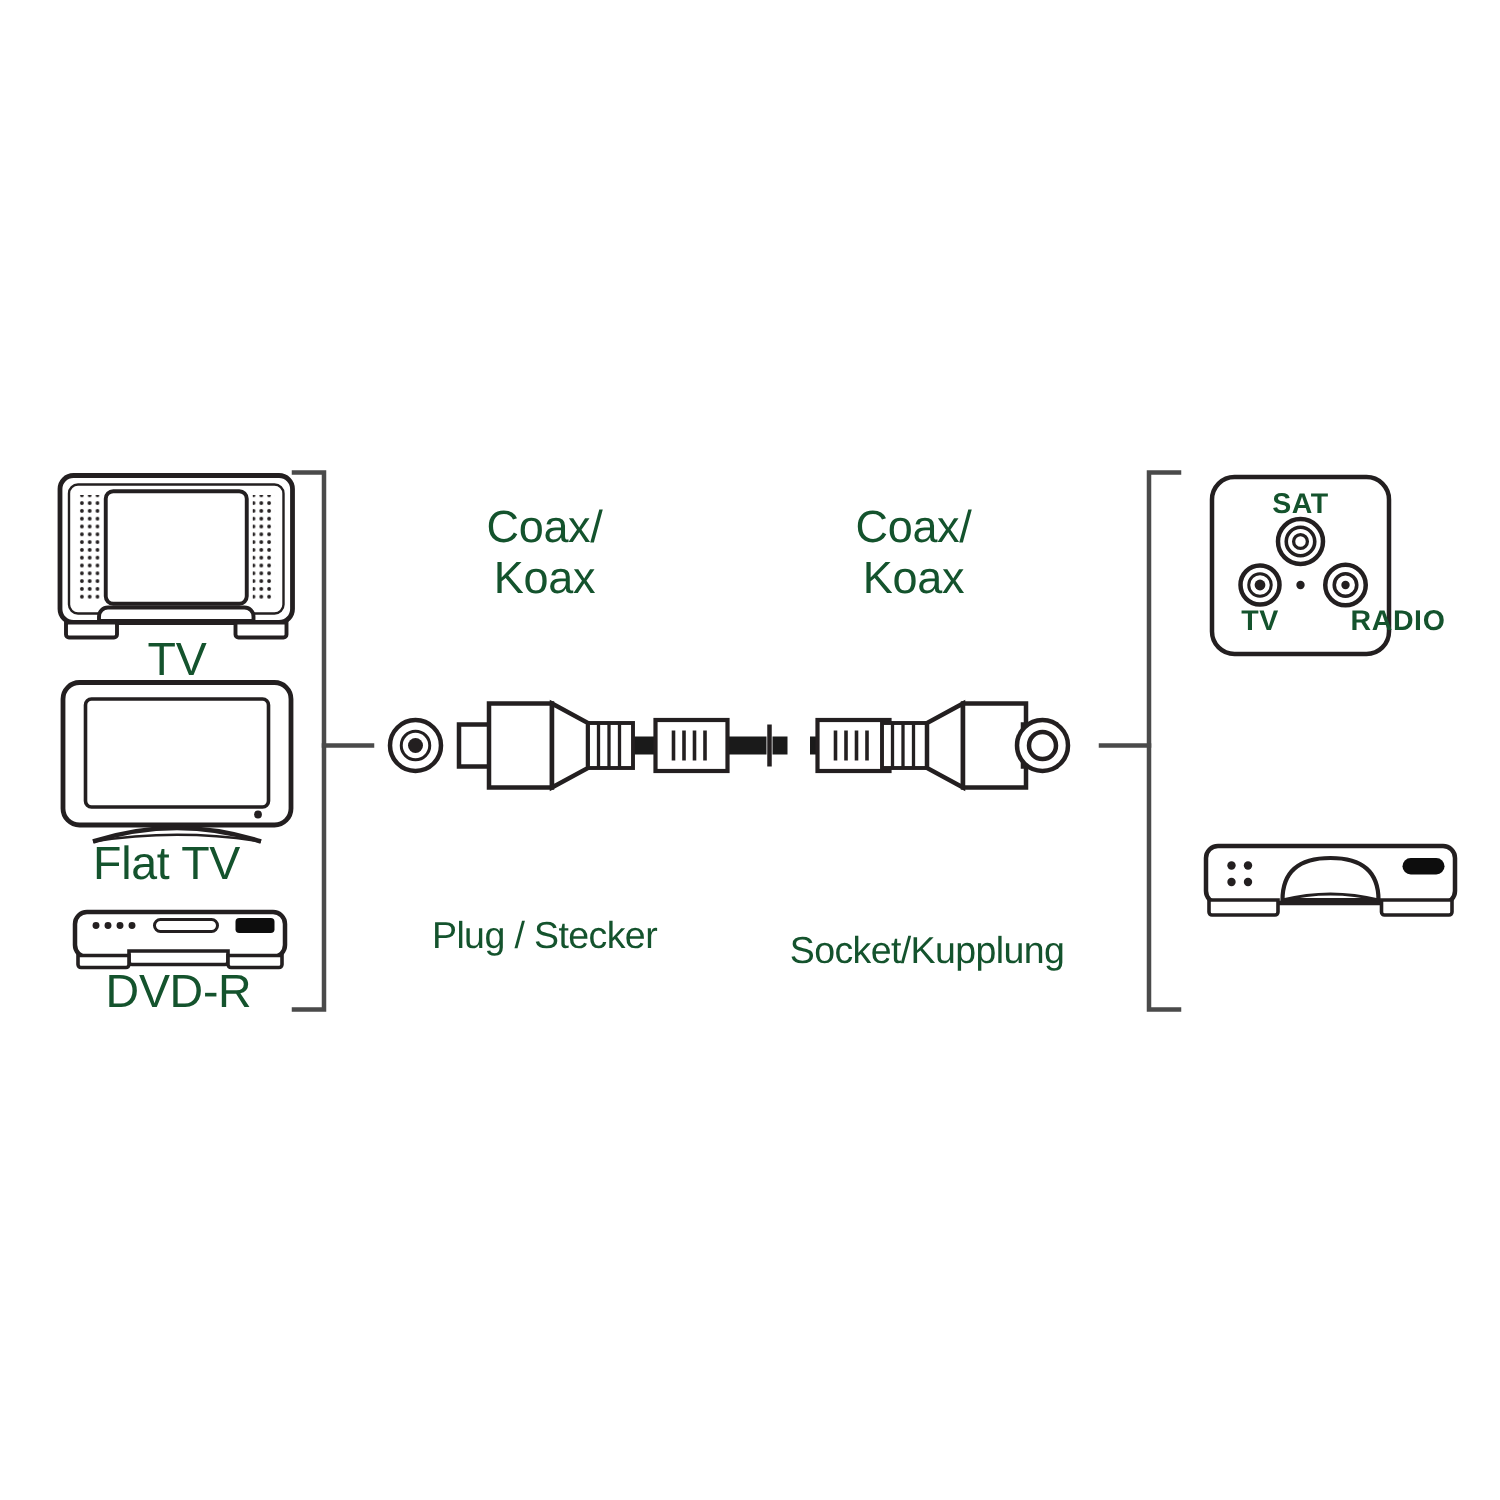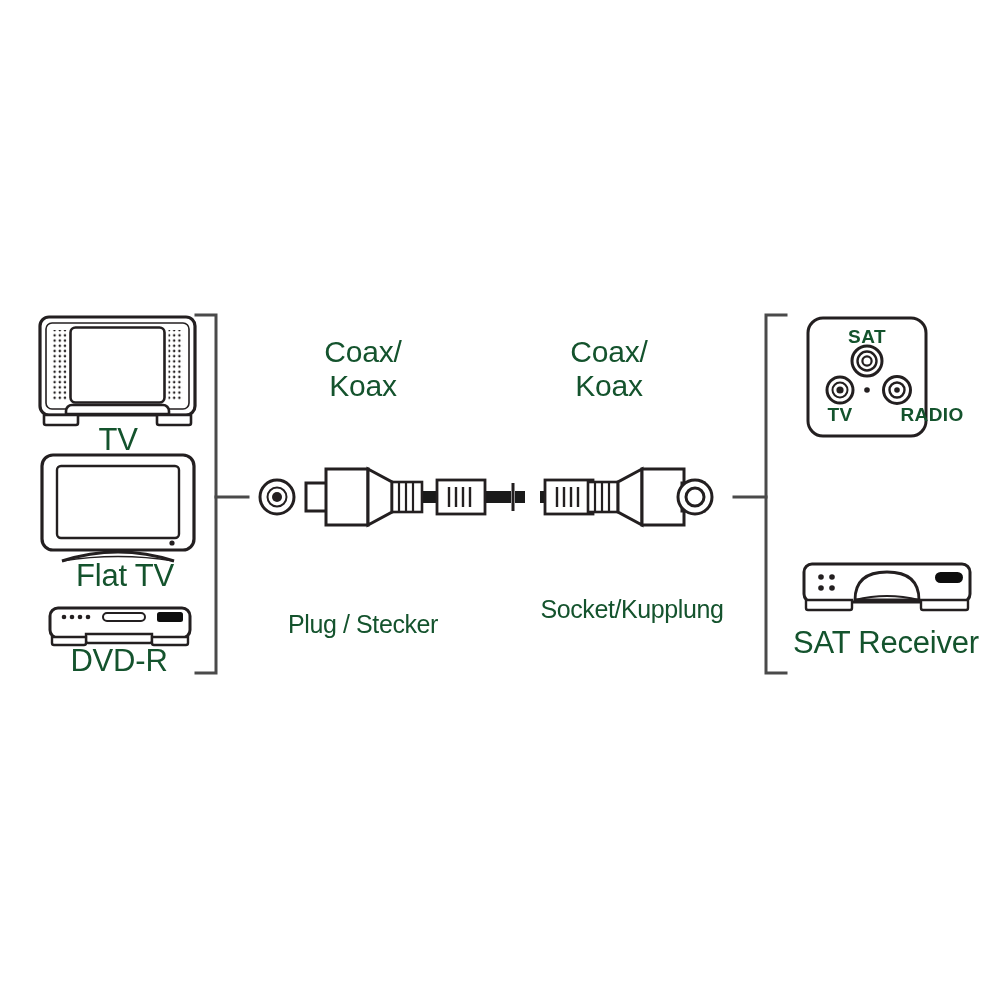--- a/index.html
+++ b/index.html
@@ -226,35 +226,34 @@
     </g>
 
     <g>
       <circle cx="695" cy="497" r="17" fill="#ffffff" stroke="#231f20" stroke-width="3"></circle>
       <circle cx="695" cy="497" r="9" fill="#ffffff" stroke="#231f20" stroke-width="3"></circle>
     </g>
   </svg>
 
   <div class="lbl dev-label lbl-center" style="left:118px; top:423px;">TV</div>
 
-  <div class="lbl dev-label lbl-center" style="left:125px; top:559px;">Flat TV</div>
+  <div class="lbl dev-label lbl-center" style="left:111px; top:559px;">Flat TV</div>
 
   <div class="lbl dev-label lbl-center" style="left:119px; top:644px;text-align:center;">DVD-R</div>
 
   <div class="lbl coax-label lbl-center" style="left:363px; top:335px;">Coax/
 Koax</div>
 
   <div class="lbl coax-label lbl-center" style="left:609px; top:335px;">Coax/
 Koax</div>
 
   <div class="lbl bottom-label lbl-center" style="left:363px; top:610px;">Plug / Stecker</div>
 
-  <div class="lbl bottom-label lbl-center" style="left:618px; top:595px;margin-left:14px;">Socket/Kupplung</div>
+  <div class="lbl bottom-label lbl-center" style="left:618px; top:620px;">Socket/Kupplung</div>
 
   <div class="lbl plate-label lbl-center" style="left:867px; top:326px;">SAT</div>
 
   <div class="lbl plate-label lbl-center" style="left:840px; top:404px;">TV</div>
 
   <div class="lbl plate-label lbl-center" style="left:932px; top:404px;">RADIO</div>
 
-  <div class="lbl dev-label lbl-center" style="left:886px; top:626px;">SAT Receiver</div>
 
 </div>
 
 </body></html>

